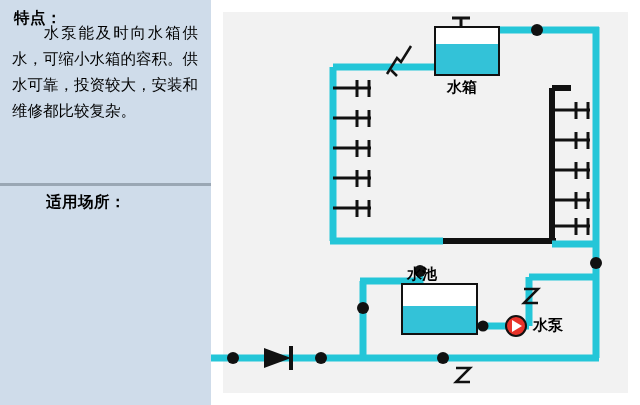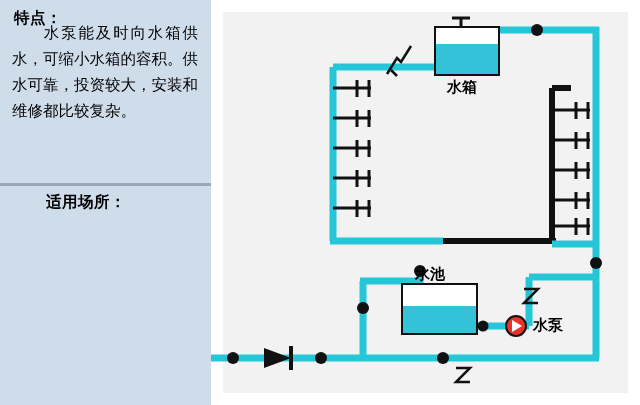--- a/index.html
+++ b/index.html
@@ -178,17 +178,17 @@
 
         <g>
           <circle cx="305" cy="326" r="10" fill="#e8332a" stroke="#111111" stroke-width="2"></circle>
           <polygon points="301,320 301,332 311,326" fill="#ffffff"></polygon>
         </g>
 
       </g>
     </svg>
 
     <div class="tank-label" style="left:236px;top:78px;">水箱</div>
-    <div class="tank-label" style="left:204px;top:265px;">水池</div>
+    <div class="tank-label" style="left:196px;top:265px;">水池</div>
     <div class="pump-label" style="left:322px;top:316px;text-align:right;">水泵</div>
   </div>
 
 </div>
 
 </body></html>

